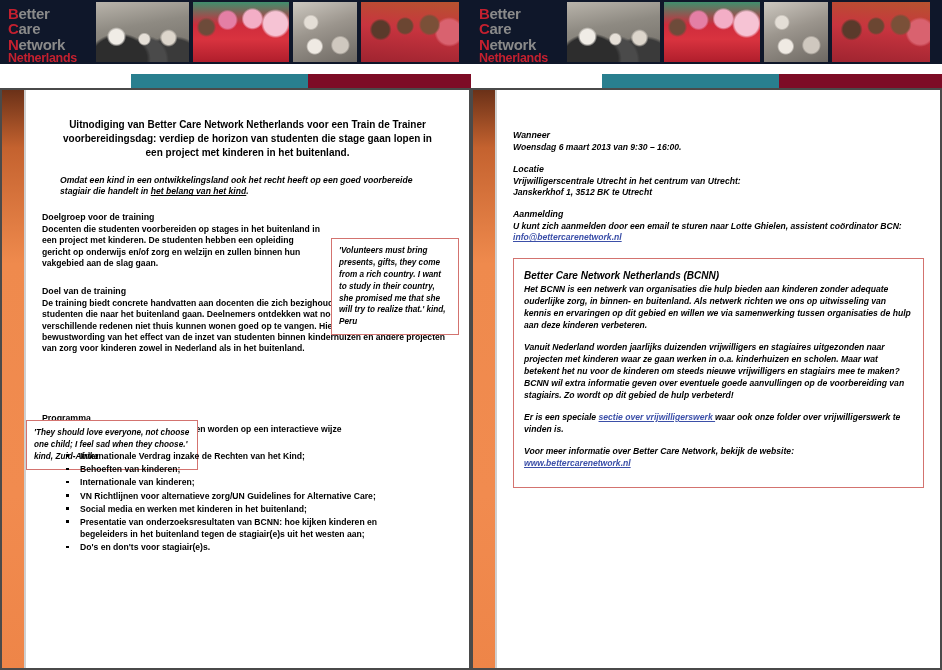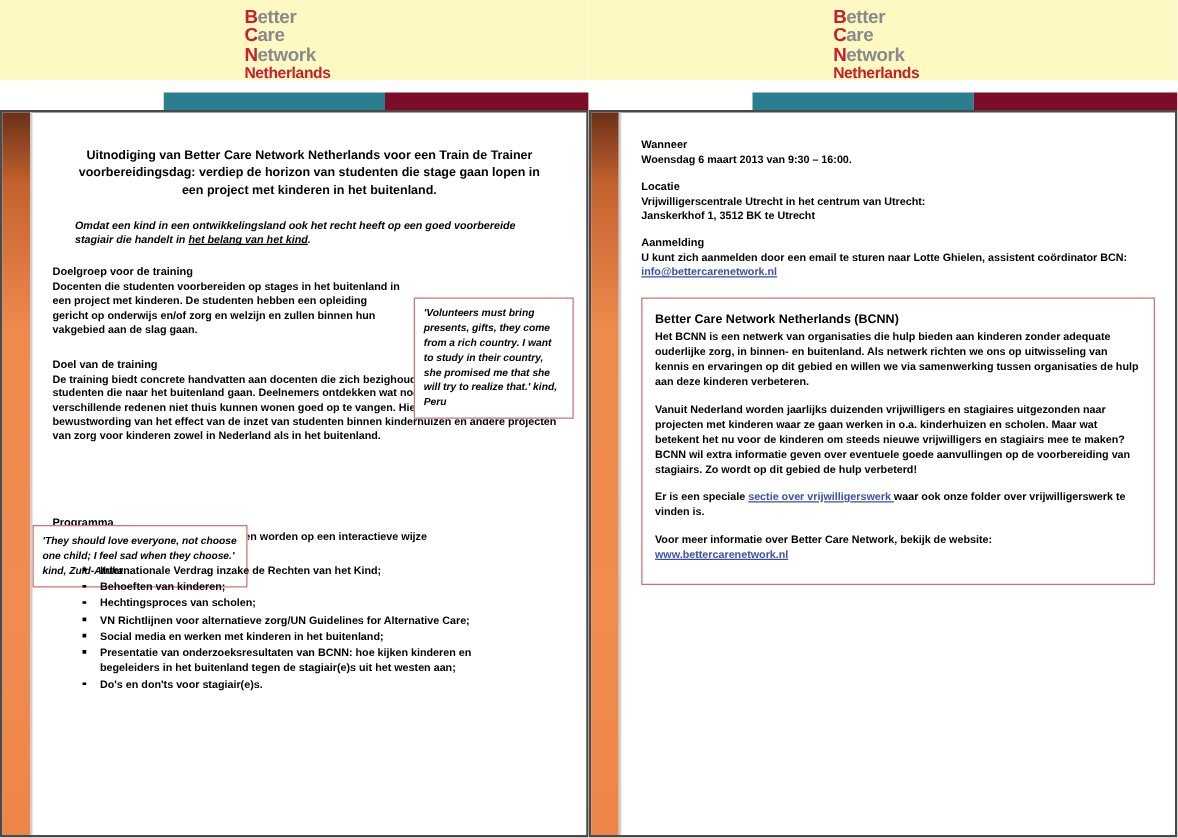--- a/index.html
+++ b/index.html
@@ -28,24 +28,23 @@
   }
 
   
   .banner {
     position: relative;
     height: 88px;
     background: #ffffff;
   }
   .banner-top {
     display: flex;
-    align-items: center;
+    align-items: flex-start;
     height: 64px;
-    background: #fef9c3;
-    flex-direction: column;
+    background: #0f172a;
   }
   .logo {
     width: 96px;
     flex: 0 0 96px;
     padding: 6px 0 0 8px;
     box-sizing: border-box;
     line-height: 1.02;
   }
   .logo-line {
     font-weight: bold;
@@ -235,21 +234,21 @@
     margin-top: 14px;
     font-weight: bold;
     font-size: 8.6px;
     line-height: 1.40;
     box-sizing: border-box;
   }
   .info-box p { margin: 0 0 10px 0; }
   .info-box p:last-child { margin-bottom: 0; }
   .info-h { font-weight: bold; font-size: 10px; }
 
-  .page-right .content { padding-top: 20px; }
+  .page-right .content { padding-top: 40px; font-style: italic; }
 </style>
 </head>
 <body>
 
 <div class="spread">
 
   <div class="page page-left">
 
     <div class="banner">
       <div class="banner-top">
@@ -301,21 +300,21 @@
 
         <div class="quote-box quote-a" style="border-color: rgb(211, 115, 111);">'Volunteers must bring presents, gifts, they come from a rich country. I want to study in their country, she promised me that she will try to realize that.' kind, Peru</div>
         <div class="quote-box quote-b" style="border-color: rgb(211, 115, 111);">'They should love everyone, not choose one child; I feel sad when they choose.' kind, Zuid-Afrika</div>
 
         <div class="sec" style="margin-top:58px;">
           <div class="sec-h">Programma</div>
           <div class="sec-p" style="width:320px;">De volgende thema's komen aan bod en worden op een interactieve wijze aangeboden:</div>
           <ul class="prog-list">
             <li>Internationale Verdrag inzake de Rechten van het Kind;</li>
             <li>Behoeften van kinderen;</li>
-            <li>Hechtingsproces van scholen;</li>
+            <li>Internationale van kinderen;</li>
             <li>VN Richtlijnen voor alternatieve zorg/UN Guidelines for Alternative Care;</li>
             <li>Social media en werken met kinderen in het buitenland;</li>
             <li style="width:312px;">Presentatie van onderzoeksresultaten van BCNN: hoe kijken kinderen en begeleiders in het buitenland tegen de stagiair(e)s uit het westen aan;</li>
             <li>Do's en don'ts voor stagiair(e)s.</li>
           </ul>
         </div>
 
       </div>
     </div>
   </div>

